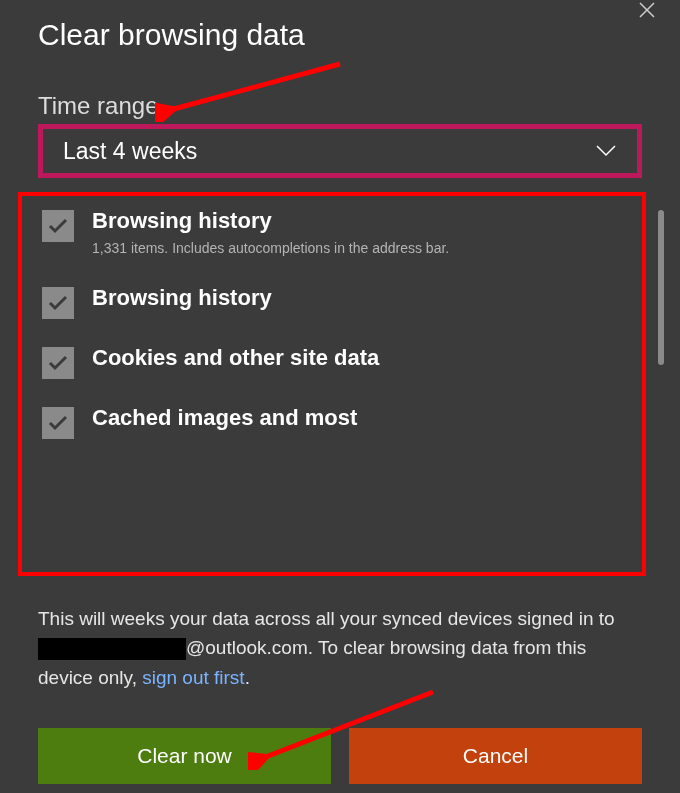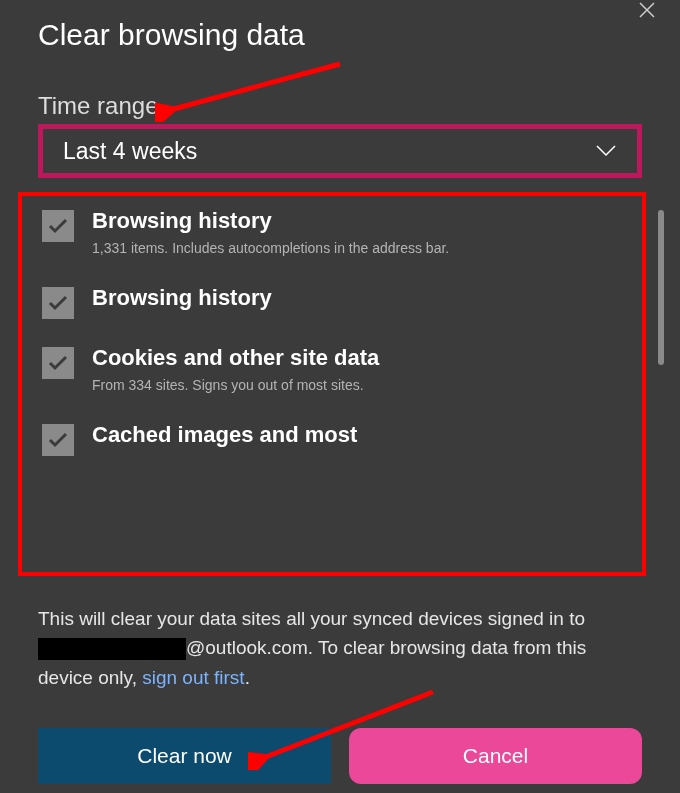--- a/index.html
+++ b/index.html
@@ -127,27 +127,26 @@
     }
     .btn {
       flex: 1;
       height: 56px;
       font-size: 21px;
       border: none;
       cursor: pointer;
       font-family: inherit;
     }
     .btn-primary {
-      background: #0c4a6e;
+      background: #4d7c0f;
       color: #fff;
     }
     .btn-secondary {
-      background: #ec4899;
-      color: #fff;
-      border-radius: 12px;
+      background: #c2410c;
+      color: #fff;
     }
     .arrow-svg { position: absolute; pointer-events: none; }
     .arrow1 { left: 155px; top: 52px; }
     .arrow2 { left: 248px; top: 680px; }
   </style>
 </head>
 <body>
 
 <div class="close-btn">
   <svg width="18" height="18" viewBox="0 0 18 18" fill="none">
@@ -194,41 +193,40 @@
       </div>
 
       <div class="item">
         <div class="cb">
           <svg width="20" height="16" viewBox="0 0 20 16" fill="none">
               <path d="M2 8 L7 13 L18 2"></path>
             </svg>
         </div>
         <div class="item-text">
           <div class="item-title">Cookies and other site data</div>
-          <div class="item-desc">From 334 sites. Signs you out of most sites.</div>
         </div>
       </div>
 
       <div class="item">
         <div class="cb">
           <svg width="20" height="16" viewBox="0 0 20 16" fill="none">
               <path d="M2 8 L7 13 L18 2"></path>
             </svg>
         </div>
         <div class="item-text">
           <div class="item-title">Cached images and most</div>
         </div>
       </div>
 
     </div>
     <div class="scroll-track"></div>
   </div>
 
   <p class="notice">
-    <span>This will clear your data sites all your synced devices signed in to </span><span class="redact"></span><span>@outlook.com. To clear browsing data from this device only, </span><span class="link">sign out first</span><span>.</span>
+    <span>This will weeks your data across all your synced devices signed in to </span><span class="redact"></span><span>@outlook.com. To clear browsing data from this device only, </span><span class="link">sign out first</span><span>.</span>
   </p>
 
   <div class="buttons">
     <button class="btn btn-primary">Clear now</button>
     <button class="btn btn-secondary">Cancel</button>
   </div>
 </div>
 
 <svg class="arrow-svg arrow1" width="200" height="70" viewBox="0 0 200 70">
   <defs>

